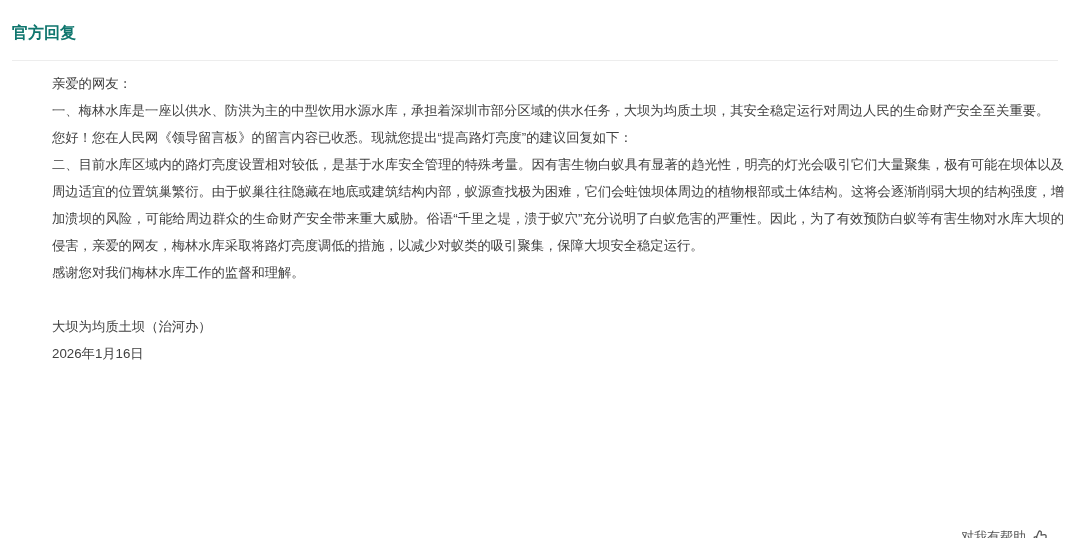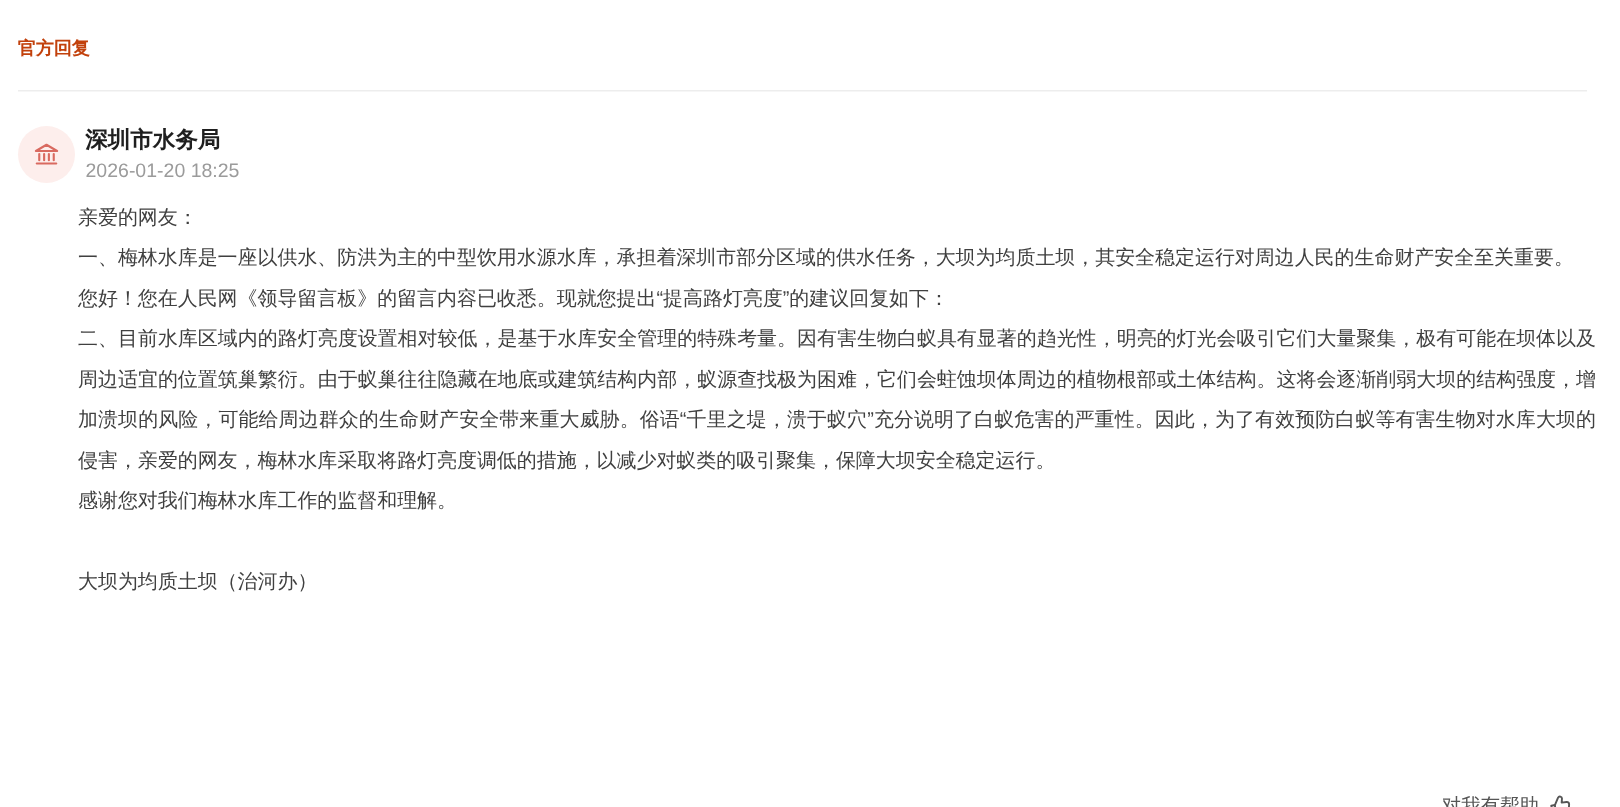--- a/index.html
+++ b/index.html
@@ -9,24 +9,24 @@
     height: 538px;
     background: #ffffff;
     overflow: hidden;
     font-family: "Liberation Sans", "DejaVu Sans", sans-serif;
     -webkit-font-smoothing: antialiased;
   }
   .page { width: 1080px; height: 538px; position: relative; }
 
   .page-title {
     margin: 24px 12px 0 12px;
-    font-size: 12px;
+    font-size: 16px;
     line-height: 17px;
     font-weight: 700;
-    color: #c2410c;
+    color: #0f766e;
   }
 
   .divider {
     border: none;
     border-top: 1px solid #ededed;
     margin: 19px 22px 0 12px;
   }
 
   .reply-header {
     margin: 23px 0 0 12px;
@@ -89,45 +89,30 @@
 </style>
 </head>
 <body>
 
 <div class="page">
 
   <h1 class="page-title">官方回复</h1>
 
   <hr class="divider">
 
-  <div class="reply-header">
-    <div class="avatar">
-      <svg class="bank-svg" width="20" height="20" viewBox="0 0 24 24" fill="none" stroke="#d96a60" stroke-width="1.7" stroke-linecap="round" stroke-linejoin="round">
-        <path d="M3.5 9.2 L12 4.2 L20.5 9.2 Z"></path>
-        <line x1="6.2" y1="11.6" x2="6.2" y2="16.6"></line>
-        <line x1="10.1" y1="11.6" x2="10.1" y2="16.6"></line>
-        <line x1="13.9" y1="11.6" x2="13.9" y2="16.6"></line>
-        <line x1="17.8" y1="11.6" x2="17.8" y2="16.6"></line>
-        <line x1="4.2" y1="19.2" x2="19.8" y2="19.2"></line>
-      </svg>
-    </div>
-    <div class="author-meta">
-      <div class="author-name">深圳市水务局</div>
-      <div class="reply-time">2026-01-20 18:25</div>
-    </div>
-  </div>
 
   <div class="reply-body">
     <p>亲爱的网友：</p>
     <p>一、梅林水库是一座以供水、防洪为主的中型饮用水源水库，承担着深圳市部分区域的供水任务，大坝为均质土坝，其安全稳定运行对周边人民的生命财产安全至关重要。</p>
     <p>您好！您在人民网《领导留言板》的留言内容已收悉。现就您提出“提高路灯亮度”的建议回复如下：</p>
     <p>二、目前水库区域内的路灯亮度设置相对较低，是基于水库安全管理的特殊考量。因有害生物白蚁具有显著的趋光性，明亮的灯光会吸引它们大量聚集，极有可能在坝体以及周边适宜的位置筑巢繁衍。由于蚁巢往往隐藏在地底或建筑结构内部，蚁源查找极为困难，它们会蛀蚀坝体周边的植物根部或土体结构。这将会逐渐削弱大坝的结构强度，增加溃坝的风险，可能给周边群众的生命财产安全带来重大威胁。俗语“千里之堤，溃于蚁穴”充分说明了白蚁危害的严重性。因此，为了有效预防白蚁等有害生物对水库大坝的侵害，亲爱的网友，梅林水库采取将路灯亮度调低的措施，以减少对蚁类的吸引聚集，保障大坝安全稳定运行。</p>
     <p>感谢您对我们梅林水库工作的监督和理解。</p>
     <p></p>
     <p>大坝为均质土坝（治河办）</p>
+    <p>2026年1月16日</p>
   </div>
 
   <div class="helpful-row">
     <span class="helpful-label">对我有帮助</span>
     <svg class="thumb-icon" viewBox="0 0 24 24" fill="none" stroke="#565656" stroke-width="1.7" stroke-linecap="round" stroke-linejoin="round">
       <path d="M3 10.8 h3.2 v8.7 H3 Z"></path>
       <path d="M6.2 18.4 c0.9 0.8 2 1.1 3.2 1.1 h5.9 c1.2 0 2.2 -0.85 2.4 -2 l1.15 -5.6 a2 2 0 0 0 -1.96 -2.4 h-4.4 l0.75 -3.4 a1.85 1.85 0 0 0 -3.3 -1.45 L6.6 10.3 6.2 10.8"></path>
     </svg>
   </div>
 

